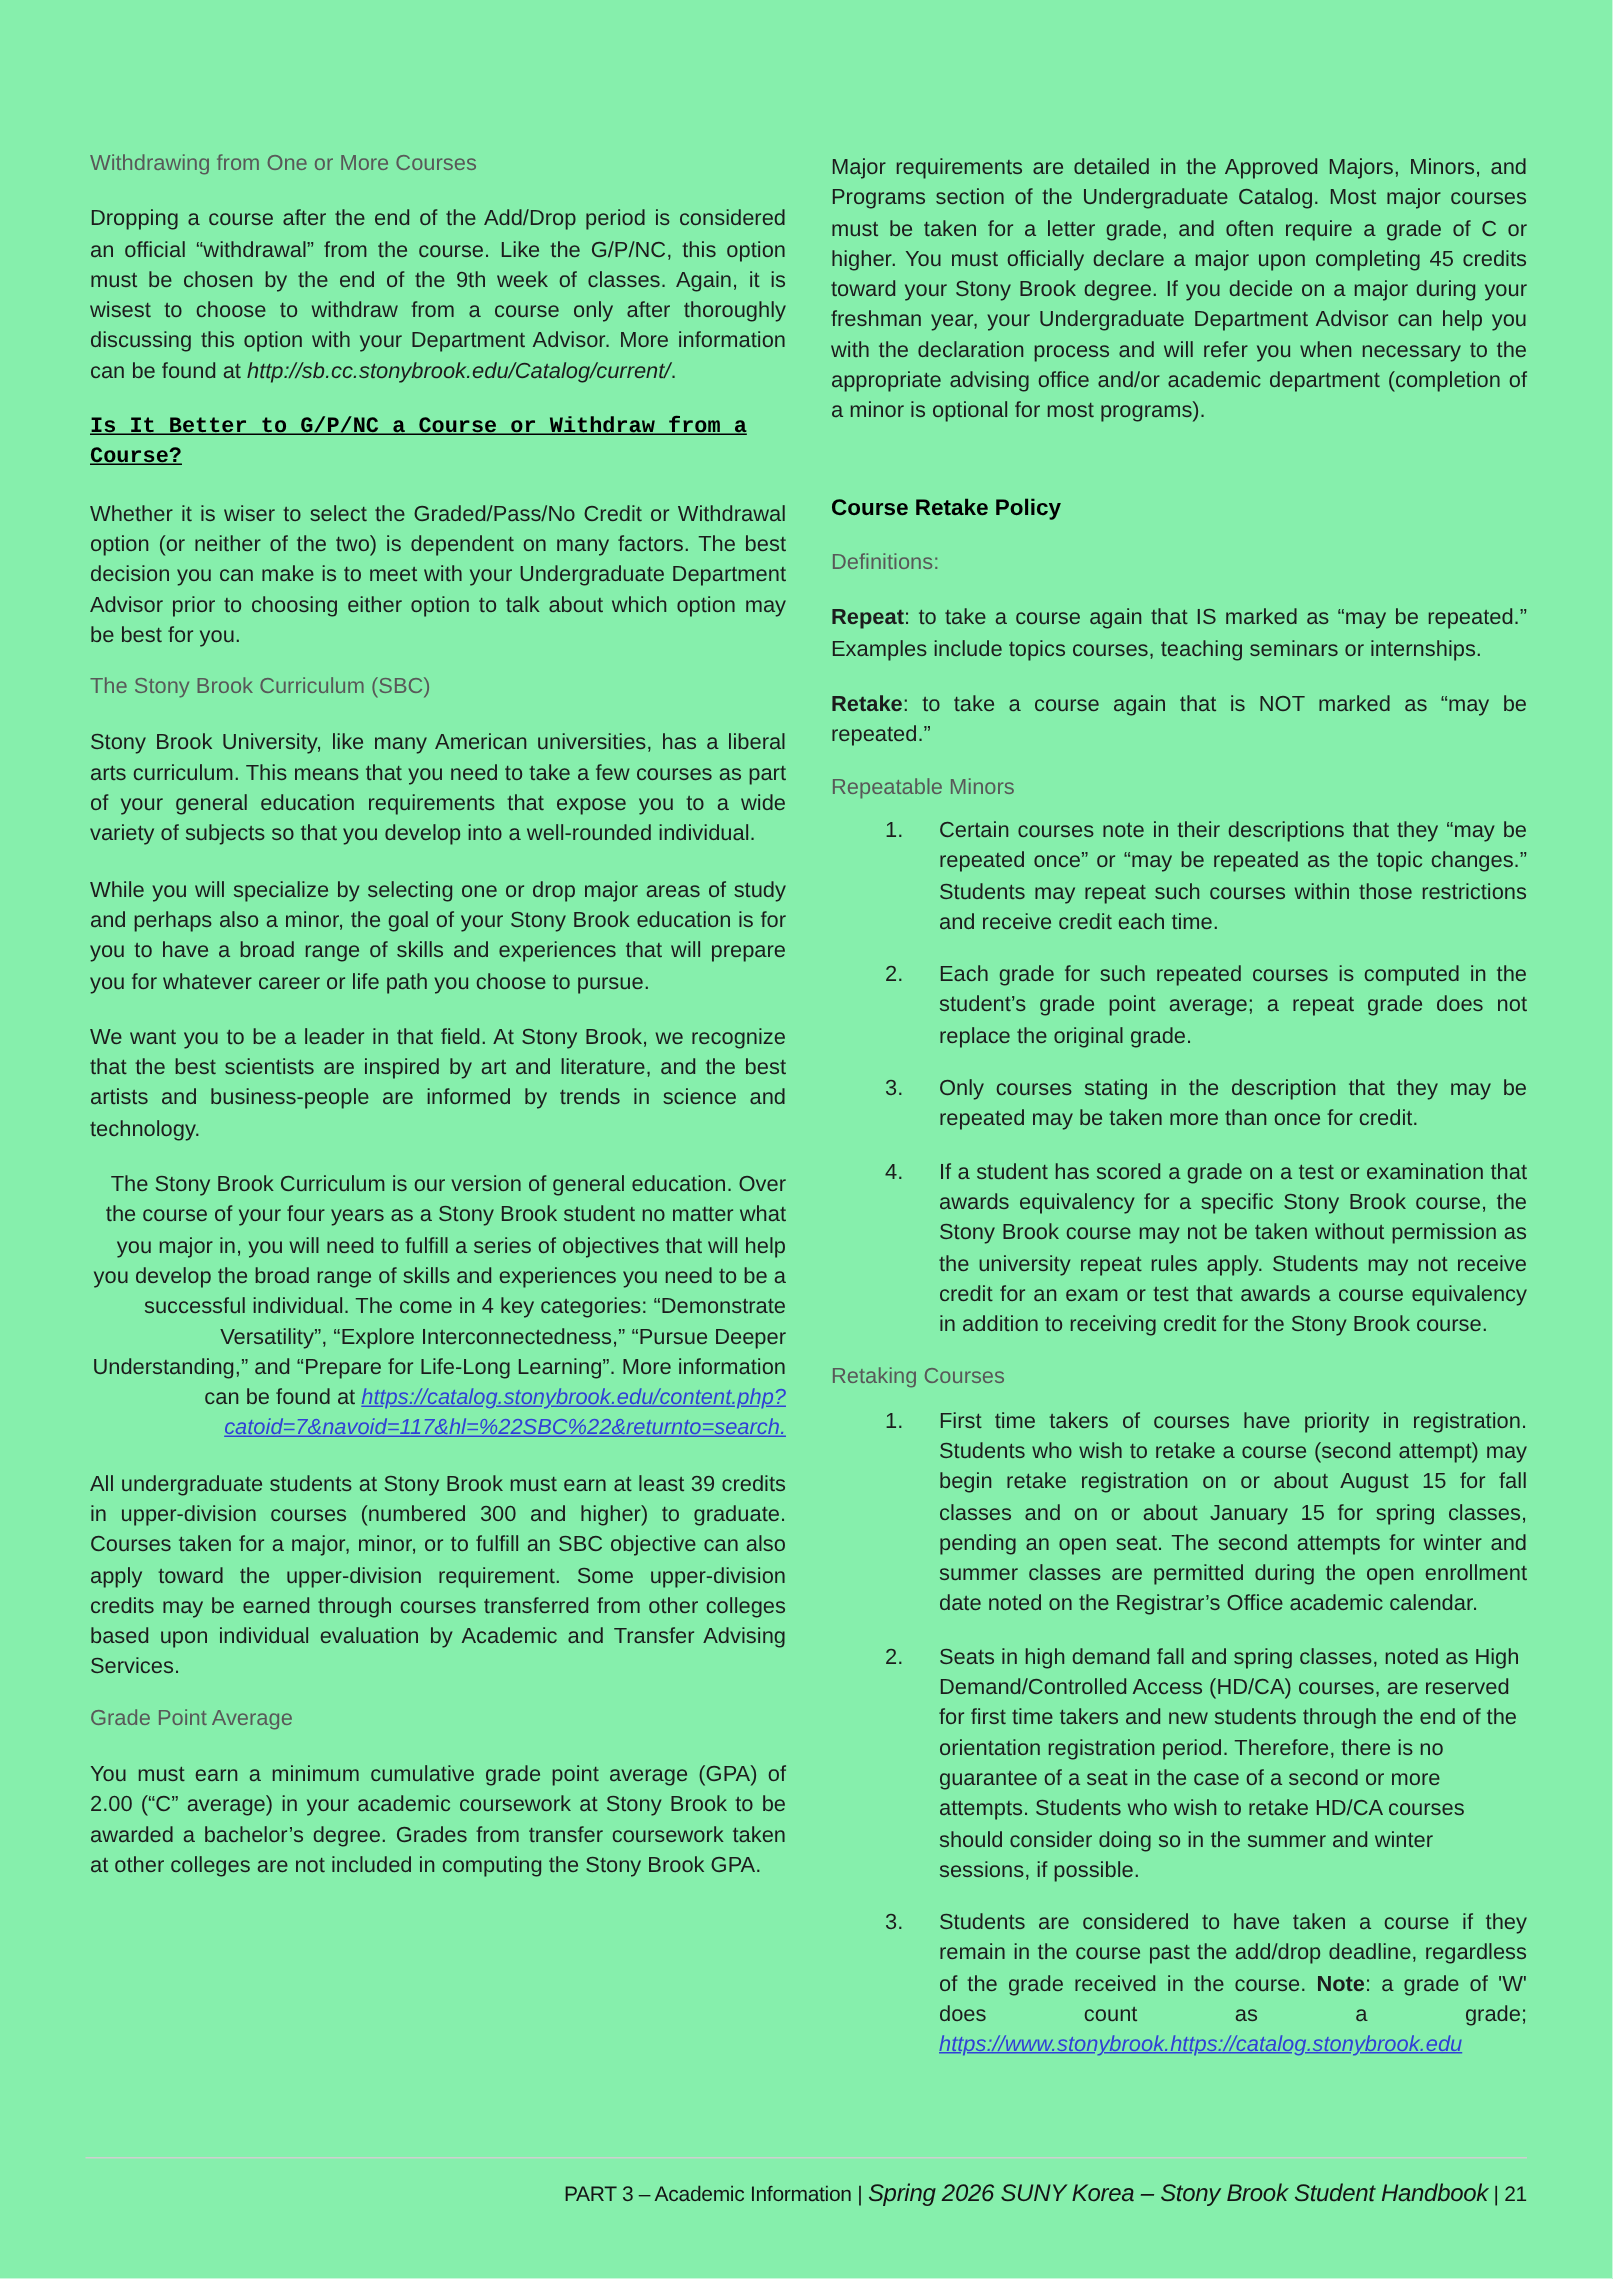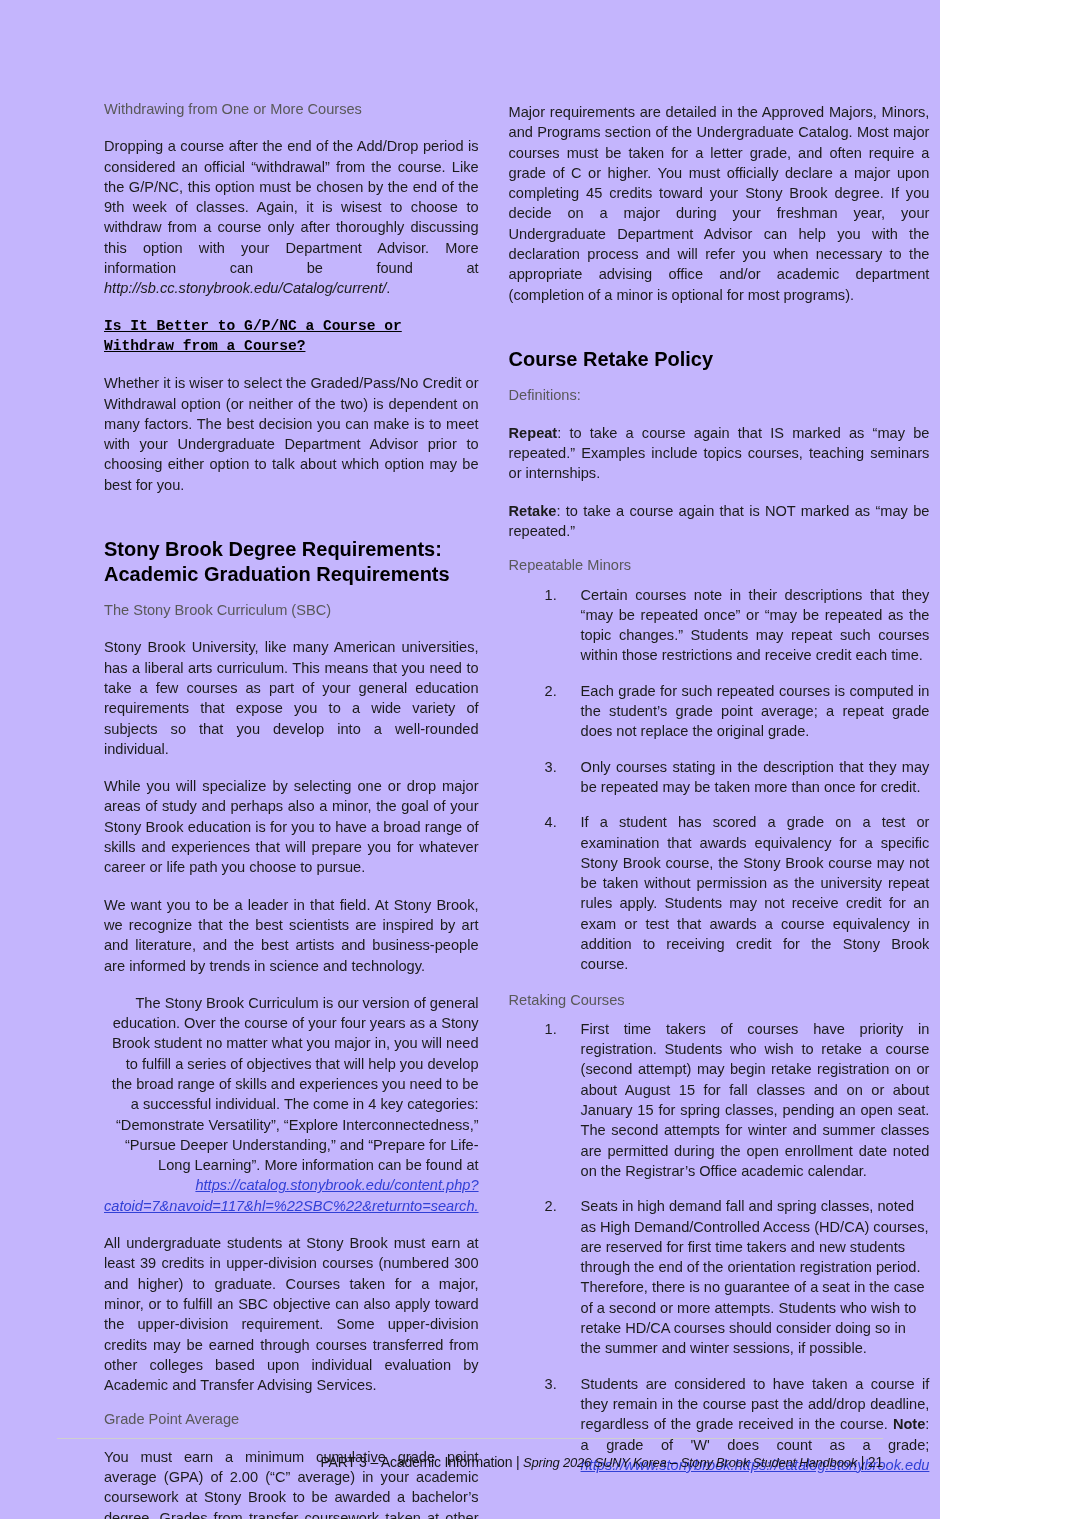--- a/index.html
+++ b/index.html
@@ -1,62 +1,60 @@
 <!DOCTYPE html>
 <html><head>
 <meta charset="utf-8">
 <style>
   html,body{margin:0;padding:0;background:#ffffff;}
   .page{
     position:relative;
-    width:896px;height:1519px;
-    background:#c4b5fd;
+    width:1075px;height:1519px;
+    background:#86efac;
     font-family:"Liberation Sans", sans-serif;
     color:#1c1c1c;
     overflow:hidden;
-    padding-left:44px;
   }
   .cols{display:flex;gap:30px;padding:85px 57px 0 60px;}
   .col{width:465px;font-size:14.6px;line-height:20.3px;}
   .subhead{color:#595959;margin:14px 0 9px;font-size:14.6px;}
   .para{margin:17px 0 14px;text-align:justify;}
   .para.rag{text-align:right;}
   .h-underline{font-weight:bold;color:#000;text-decoration:underline;margin:17px 0 16px;font-family:Liberation Mono, monospace;}
-  .h-big{font-weight:bold;font-size:20px;line-height:24.5px;color:#000;margin:42px 0 12px;}
+  .h-big{font-weight:bold;font-size:15px;line-height:24.5px;color:#000;margin:42px 0 12px;}
   .list-item{position:relative;padding-left:72px;margin:0 0 15px;text-align:justify;}
   .list-item.rag{text-align:left;}
   .list-item .num{position:absolute;left:36px;top:0;}
   .em{font-style:italic;}
   .bold{font-weight:bold;}
   .link{color:#3140d6;font-style:italic;text-decoration:underline;}
   .footer{
     position:absolute;left:57px;right:57px;top:1438px;
     border-top:1.5px solid #cfcfcf;
     padding-top:15px;
     text-align:right;
     font-size:14px;color:#141414;
     font-stretch:condensed;
     letter-spacing:-0.2px;
   }
-  .footer .em{font-size:13px;}
+  .footer .em{font-size:16px;}
 </style>
 </head>
 <body>
 
 <div class="page">
   <div class="cols">
 
     <div class="col">
       <div class="subhead">Withdrawing from One or More Courses</div>
       <p class="para"><span>Dropping a course after the end of the Add/Drop period is considered an official “withdrawal” from the course. Like the G/P/NC, this option must be chosen by the end of the 9th week of classes. Again, it is wisest to choose to withdraw from a course only after thoroughly discussing this option with your Department Advisor. More information can be found at </span><span class="em">http://sb.cc.stonybrook.edu/Catalog/current/</span><span>.</span></p>
 
       <div class="h-underline">Is It Better to G/P/NC a Course or Withdraw from a Course?</div>
       <p class="para">Whether it is wiser to select the Graded/Pass/No Credit or Withdrawal option (or neither of the two) is dependent on many factors. The best decision you can make is to meet with your Undergraduate Department Advisor prior to choosing either option to talk about which option may be best for you.</p>
 
-      <div class="h-big">Stony Brook Degree Requirements: Academic Graduation Requirements</div>
       <div class="subhead">The Stony Brook Curriculum (SBC)</div>
       <p class="para">Stony Brook University, like many American universities, has a liberal arts curriculum. This means that you need to take a few courses as part of your general education requirements that expose you to a wide variety of subjects so that you develop into a well-rounded individual.</p>
       <p class="para">While you will specialize by selecting one or drop major areas of study and perhaps also a minor, the goal of your Stony Brook education is for you to have a broad range of skills and experiences that will prepare you for whatever career or life path you choose to pursue.</p>
       <p class="para">We want you to be a leader in that field. At Stony Brook, we recognize that the best scientists are inspired by art and literature, and the best artists and business-people are informed by trends in science and technology.</p>
       <p class="para rag"><span>The Stony Brook Curriculum is our version of general education. Over the course of your four years as a Stony Brook student no matter what you major in, you will need to fulfill a series of objectives that will help you develop the broad range of skills and experiences you need to be a successful individual. The come in 4 key categories: “Demonstrate Versatility”, “Explore Interconnectedness,” “Pursue Deeper Understanding,” and “Prepare for Life-Long Learning”. More information can be found at </span><span class="link">https://catalog.stonybrook.edu/content.php?catoid=7&amp;navoid=117&amp;hl=%22SBC%22&amp;returnto=search.</span></p>
 
       <p class="para">All undergraduate students at Stony Brook must earn at least 39 credits in upper-division courses (numbered 300 and higher) to graduate. Courses taken for a major, minor, or to fulfill an SBC objective can also apply toward the upper-division requirement. Some upper-division credits may be earned through courses transferred from other colleges based upon individual evaluation by Academic and Transfer Advising Services.</p>
 
       <div class="subhead">Grade Point Average</div>
       <p class="para">You must earn a minimum cumulative grade point average (GPA) of 2.00 (“C” average) in your academic coursework at Stony Brook to be awarded a bachelor’s degree. Grades from transfer coursework taken at other colleges are not included in computing the Stony Brook GPA.</p>

